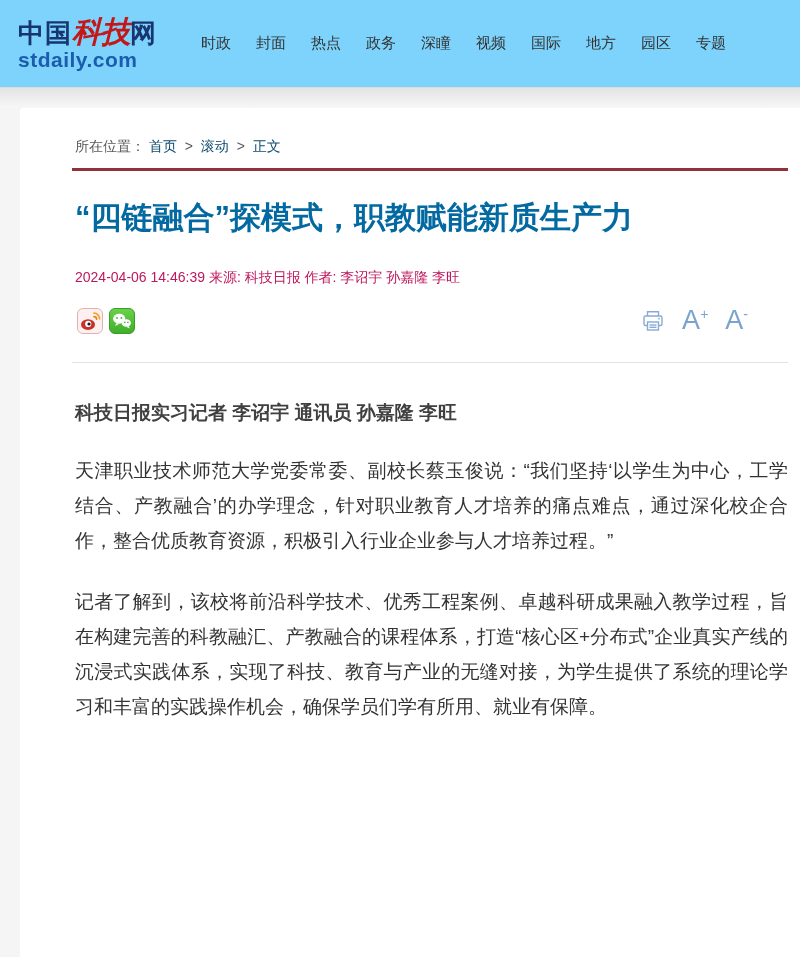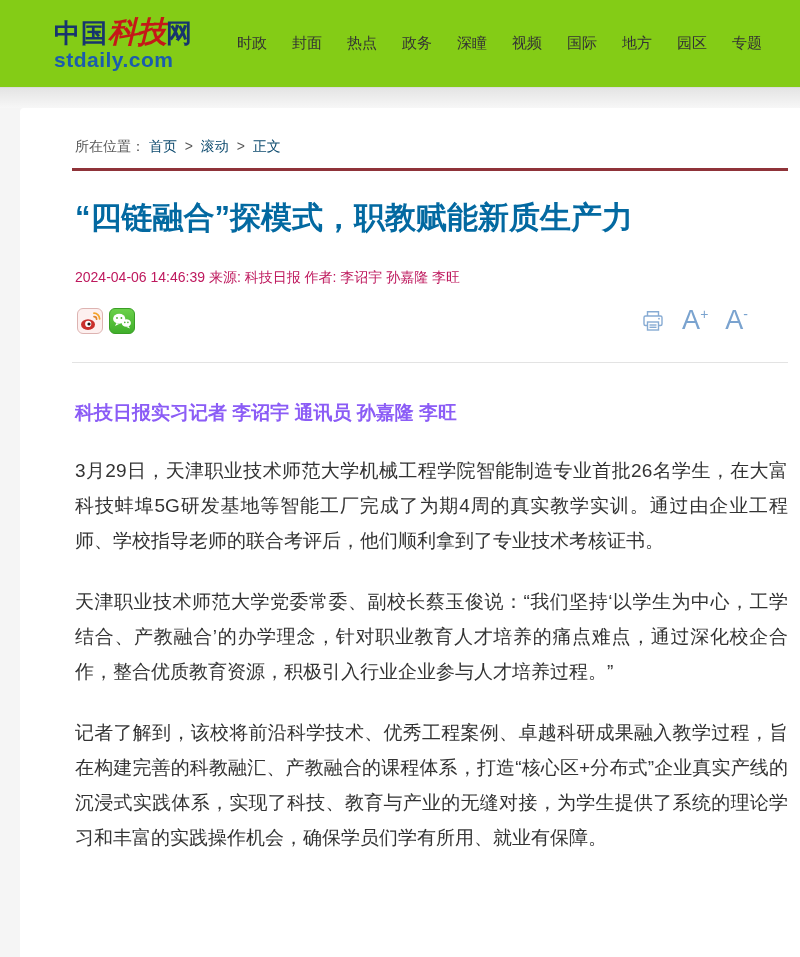--- a/index.html
+++ b/index.html
@@ -5,24 +5,23 @@
   * { margin: 0; padding: 0; box-sizing: border-box; }
   html, body { width: 800px; height: 957px; overflow: hidden; }
   body {
     font-family: "Liberation Sans", "DejaVu Sans", sans-serif;
     background: #f5f5f5;
   }
 
   
   .site-header {
     height: 87px;
-    background: #84cc16;
+    background: #7dd3fc;
     display: flex;
     align-items: center;
-    padding-left: 36px;
   }
   .logo {
     margin-left: 18px;
     width: 150px;
     cursor: pointer;
     line-height: 1;
   }
   .logo-cn {
     font-weight: 700;
     font-size: 26px;
@@ -131,21 +130,21 @@
     margin-top: 28px;
     border-bottom: 1px solid #e3e3e3;
     margin-left: -3px;
   }
 
   
   .article-body { margin-top: 36px; }
   .byline {
     font-size: 19px;
     font-weight: 700;
-    color: #8b5cf6;
+    color: #404040;
     line-height: 28px;
   }
   .article-body p.para {
     margin-top: 26px;
     font-size: 19px;
     color: #333;
     line-height: 35px;
     text-align: justify;
   }
 </style>
@@ -235,18 +234,17 @@
       </span>
       <span class="font-btn"><span>A</span><sup>+</sup></span>
       <span class="font-btn"><span>A</span><sup>-</sup></span>
     </div>
   </div>
 
   <div class="thin-divider"></div>
 
   <article class="article-body">
     <p class="byline">科技日报实习记者 李诏宇 通讯员 孙嘉隆 李旺</p>
-    <p class="para">3月29日，天津职业技术师范大学机械工程学院智能制造专业首批26名学生，在大富科技蚌埠5G研发基地等智能工厂完成了为期4周的真实教学实训。通过由企业工程师、学校指导老师的联合考评后，他们顺利拿到了专业技术考核证书。</p>
     <p class="para">天津职业技术师范大学党委常委、副校长蔡玉俊说：“我们坚持‘以学生为中心，工学结合、产教融合’的办学理念，针对职业教育人才培养的痛点难点，通过深化校企合作，整合优质教育资源，积极引入行业企业参与人才培养过程。”</p>
     <p class="para">记者了解到，该校将前沿科学技术、优秀工程案例、卓越科研成果融入教学过程，旨在构建完善的科教融汇、产教融合的课程体系，打造“核心区+分布式”企业真实产线的沉浸式实践体系，实现了科技、教育与产业的无缝对接，为学生提供了系统的理论学习和丰富的实践操作机会，确保学员们学有所用、就业有保障。</p>
   </article>
 
 </main>
 
 </body></html>

